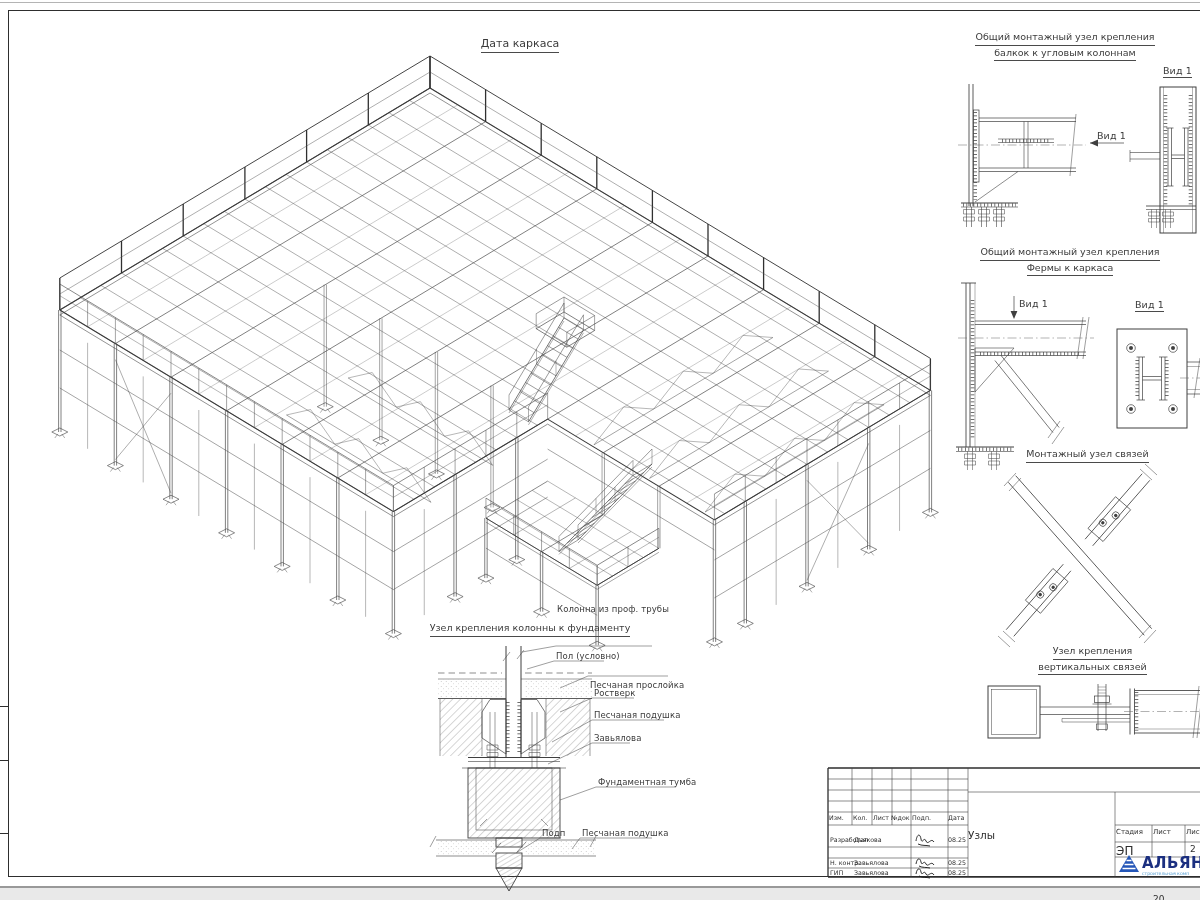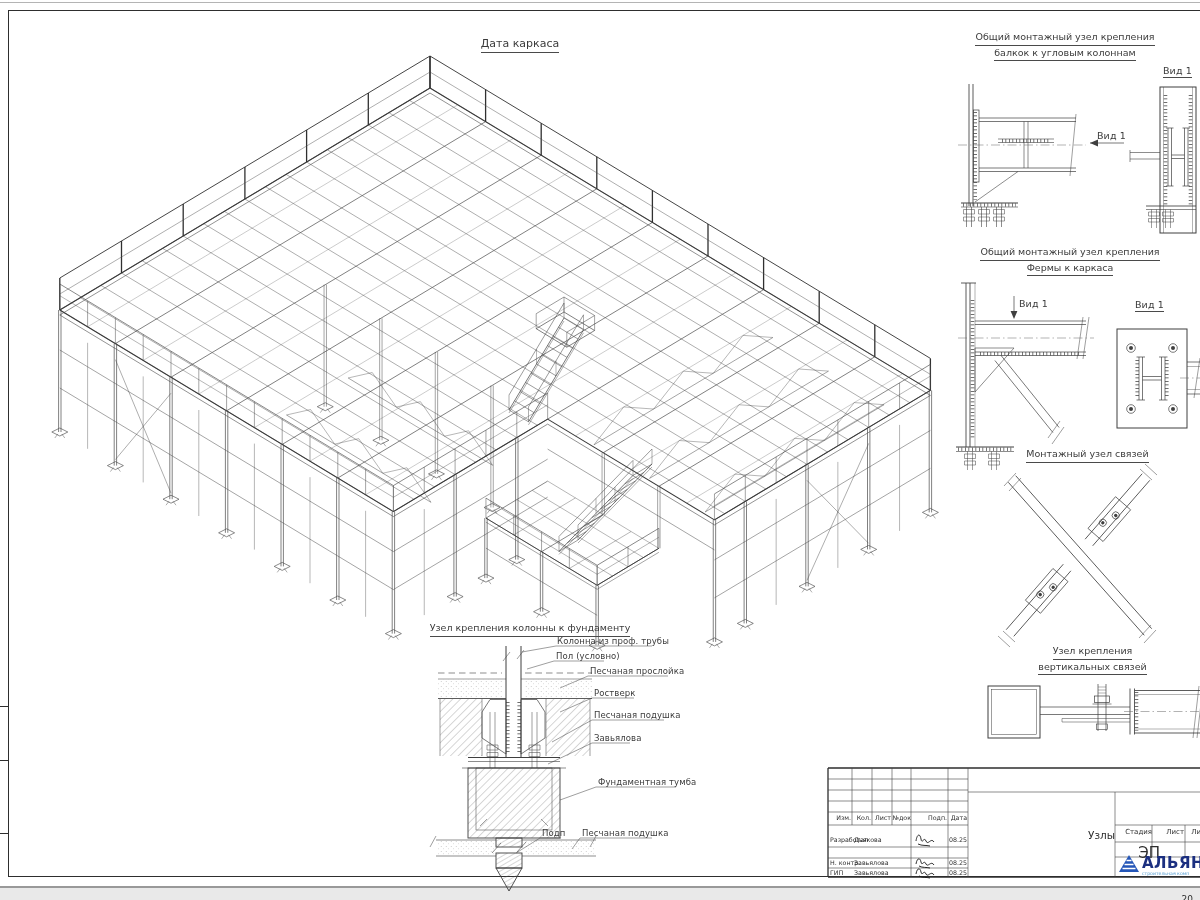--- a/index.html
+++ b/index.html
@@ -3,21 +3,21 @@
 <meta charset="utf-8">
 <style>
   html,body{margin:0;padding:0}
   body{width:1200px;height:900px;position:relative;background:#fff;overflow:hidden;
        font-family:"DejaVu Sans",sans-serif;color:#3b3b3b}
   .abs{position:absolute}
   .lbl{position:absolute;font-size:8.5px;letter-spacing:.1px;white-space:nowrap;color:#3b3b3b}
   .dt{position:absolute;font-size:9.5px;text-align:center;color:#3b3b3b;line-height:13.5px}
   .dt span,.und{border-bottom:.9px solid #4a4a4a;padding-bottom:1px;display:inline-block}
   .tbt{position:absolute;font-size:6.3px;color:#2e2e2e;white-space:nowrap}
-  .ctr{text-align:right}
+  .ctr{text-align:left}
   
   .p4{stroke:#3f3f3f;stroke-width:.4;fill:none}
   .p5{stroke:#3f3f3f;stroke-width:.5;fill:none}
   .p6{stroke:#3f3f3f;stroke-width:.6;fill:none}
   .p7{stroke:#3f3f3f;stroke-width:.7;fill:none}
   .p8{stroke:#3f3f3f;stroke-width:.85;fill:none}
   .p9{stroke:#3f3f3f;stroke-width:1;fill:none}
   .p11{stroke:#2e2e2e;stroke-width:1.3;fill:none}
   .cl{stroke:#666;stroke-width:.5;fill:none;stroke-dasharray:9 3 1.5 3}
   .dash{stroke-dasharray:6.5 4}
@@ -626,23 +626,23 @@
 <div class="lbl und" style="left:1135px;top:299px;font-size:9.5px">Вид 1</div>
 
 <div class="dt" style="left:975px;top:447px;width:225px"><span>Монтажный узел связей</span></div>
 
 <div class="dt" style="left:985px;top:644px;width:215px">
   <div><span>Узел крепления</span></div>
     <div><span>вертикальных связей</span></div>
 </div>
 
 <div class="dt" style="left:415px;top:621px;width:230px"><span>Узел крепления колонны к фундаменту</span></div>
-<div class="lbl" style="left:557px;top:636px">Колонна из проф. трубы</div>
+<div class="lbl" style="left:557px;top:604px">Колонна из проф. трубы</div>
 <div class="lbl" style="left:556px;top:651px">Пол (условно)</div>
-<div class="lbl" style="left:590px;top:666px">Песчаная прослойка</div>
+<div class="lbl" style="left:590px;top:680px">Песчаная прослойка</div>
 <div class="lbl" style="left:594px;top:688px">Ростверк</div>
 <div class="lbl" style="left:594px;top:710px">Песчаная подушка</div>
 <div class="lbl" style="left:594px;top:733px">Завьялова</div>
 <div class="lbl" style="left:598px;top:777px">Фундаментная тумба</div>
 <div class="lbl" style="left:542px;top:828px">Подп</div>
 <div class="lbl" style="left:582px;top:828px">Песчаная подушка</div>
 
 <div class="tbt ctr" style="left:829px;top:814px;width:22px">Изм.</div>
 <div class="tbt ctr" style="left:853px;top:814px;width:18px">Кол.</div>
 <div class="tbt ctr" style="left:873px;top:814px;width:18px">Лист</div>
@@ -656,21 +656,21 @@
 <div class="tbt" style="left:830px;top:858.5px">Н. контр.</div>
 <div class="tbt" style="left:854px;top:858.5px">Завьялова</div>
 <div class="tbt ctr" style="left:948px;top:858.5px;width:19px">08.25</div>
 <div class="tbt" style="left:830px;top:868.5px">ГИП</div>
 <div class="tbt" style="left:854px;top:868.5px">Завьялова</div>
 <div class="tbt ctr" style="left:948px;top:868.5px;width:19px">08.25</div>
 
 <div class="tbt ctr" style="left:1116px;top:828px;width:36px;font-size:7px">Стадия</div>
 <div class="tbt ctr" style="left:1153px;top:828px;width:31px;font-size:7px">Лист</div>
 <div class="tbt ctr" style="left:1186px;top:828px;width:19px;font-size:7px">Лис</div>
-<div class="tbt ctr" style="left:1116px;top:844px;width:44px;font-size:15px">ЭП</div>
+<div class="tbt ctr" style="left:1116px;top:844px;width:44px;font-size:12px">ЭП</div>
 <div class="tbt ctr" style="left:1153px;top:894px;width:40px;font-size:9px">20</div>
 <div class="tbt ctr" style="left:1190px;top:844px;width:19px;font-size:9px">2</div>
 <div class="tbt ctr" style="left:968px;top:829px;width:147px;font-size:10.5px">Узлы</div>
 
 <svg class="abs" style="left:1119px;top:855px" width="20" height="18" xmlns="http://www.w3.org/2000/svg">
   <polygon points="10,0 20,17 0,17" fill="#2456b8"></polygon>
   <path stroke="#fff" stroke-width="1.6" d="M3.5,13.5H16.5 M5.5,9.5H14.5 M7.5,5.5H12.5" fill="none"></path>
 </svg>
 <div class="abs" style="left:1142px;top:854px;font-size:15px;font-weight:bold;color:#1b2f80;letter-spacing:.5px;white-space:nowrap">АЛЬЯН</div>
 <div class="abs" style="left:1142px;top:871px;font-size:4.6px;color:#4e9ad0;white-space:nowrap">строительная комп</div>

